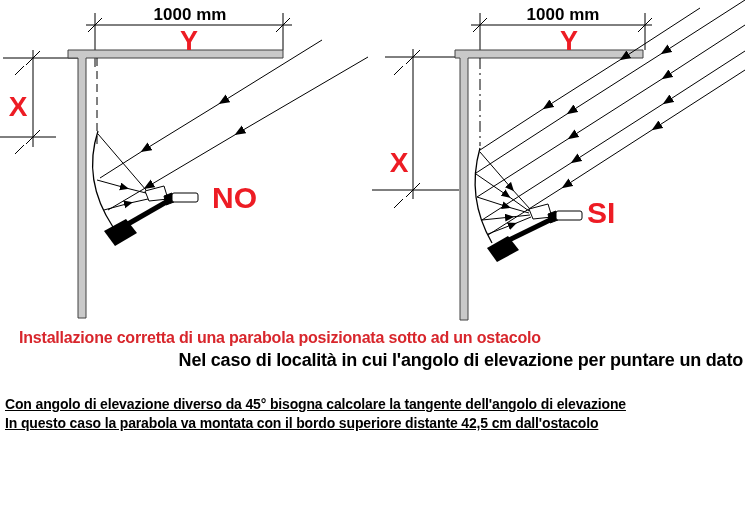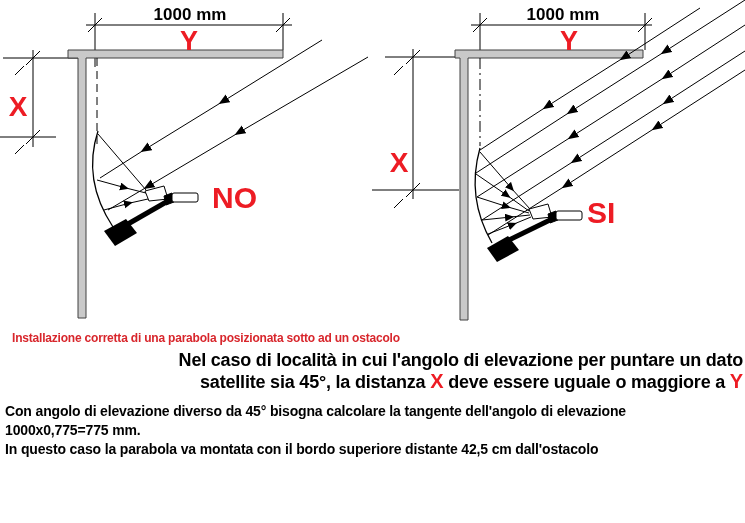--- a/index.html
+++ b/index.html
@@ -10,30 +10,30 @@
   svg text{font-family:"Liberation Sans",sans-serif;}
   .dimtext{font-size:17px;font-weight:bold;fill:#000;}
   .redlabel{font-weight:bold;fill:#ed1c24;}
   .ylabel{font-size:27px;}
   .xlabel{font-size:28px;}
   .verdict{font-size:30px;}
   #caption{
     position:absolute;left:5px;top:327px;width:738px;color:#000;
   }
   #caption .title{
-    color:#d8262c;font-size:12px;font-weight:bold;line-height:22px;
-    margin-left:7px;white-space:nowrap;letter-spacing:-0.2px;
+    color:#d8262c;font-size:16px;font-weight:bold;line-height:22px;
+    margin-left:14px;white-space:nowrap;letter-spacing:-0.2px;
   }
   #caption .intro{
     font-size:18px;font-weight:bold;line-height:22px;margin-left:3px;
     white-space:nowrap;letter-spacing:-0.2px;text-align:right;
   }
   #caption .body{
-    font-size:14px;font-weight:bold;line-height:19px;margin-top:9px;
-    white-space:nowrap;letter-spacing:-0.15px;
+    font-size:14px;font-weight:bold;line-height:19px;margin-top:24px;
+    white-space:nowrap;letter-spacing:-0.15px;text-decoration:underline;
   }
   .rx{color:#ed1c24;font-size:20px;line-height:1;}
   .rx2{color:#ed1c24;font-size:19px;line-height:1;}
 </style>
 </head>
 <body>
 
 
 
 <svg id="figure" width="745" height="326" viewBox="0 0 745 326" xmlns="http://www.w3.org/2000/svg">
@@ -133,23 +133,21 @@
     <text class="redlabel ylabel" x="569" y="50" text-anchor="middle" stroke="none">Y</text>
     <text class="redlabel xlabel" x="399" y="172" text-anchor="middle" stroke="none">X</text>
     <text class="redlabel verdict" x="587" y="223" stroke="none">SI</text>
   </g>
 </svg>
 
 
 <div id="caption">
   <div class="title">Installazione corretta di una parabola posizionata sotto ad un ostacolo</div>
   <div class="intro">Nel caso di località in cui l'angolo di elevazione per puntare un dato</div>
-  <div class="intro"><span>satellite sia 45°, la distanza </span><span class="rx">X</span><span> deve essere uguale o maggiore a </span><span class="rx">Y</span></div>
 
   <div class="body">
     <div>Con angolo di elevazione diverso da 45° bisogna calcolare la tangente dell'angolo di elevazione</div>
-    <div>1000x0,775=775 mm.</div>
     <div>In questo caso la parabola va montata con il bordo superiore distante 42,5 cm dall'ostacolo</div>
   </div>
 </div>
 
 
 
 
 </body></html>

